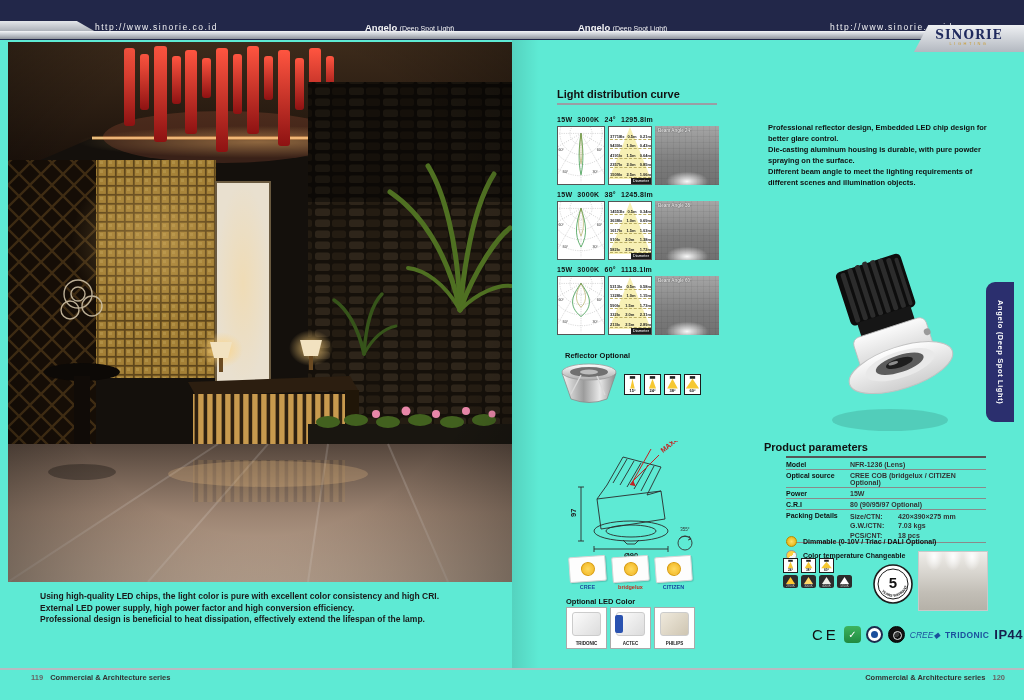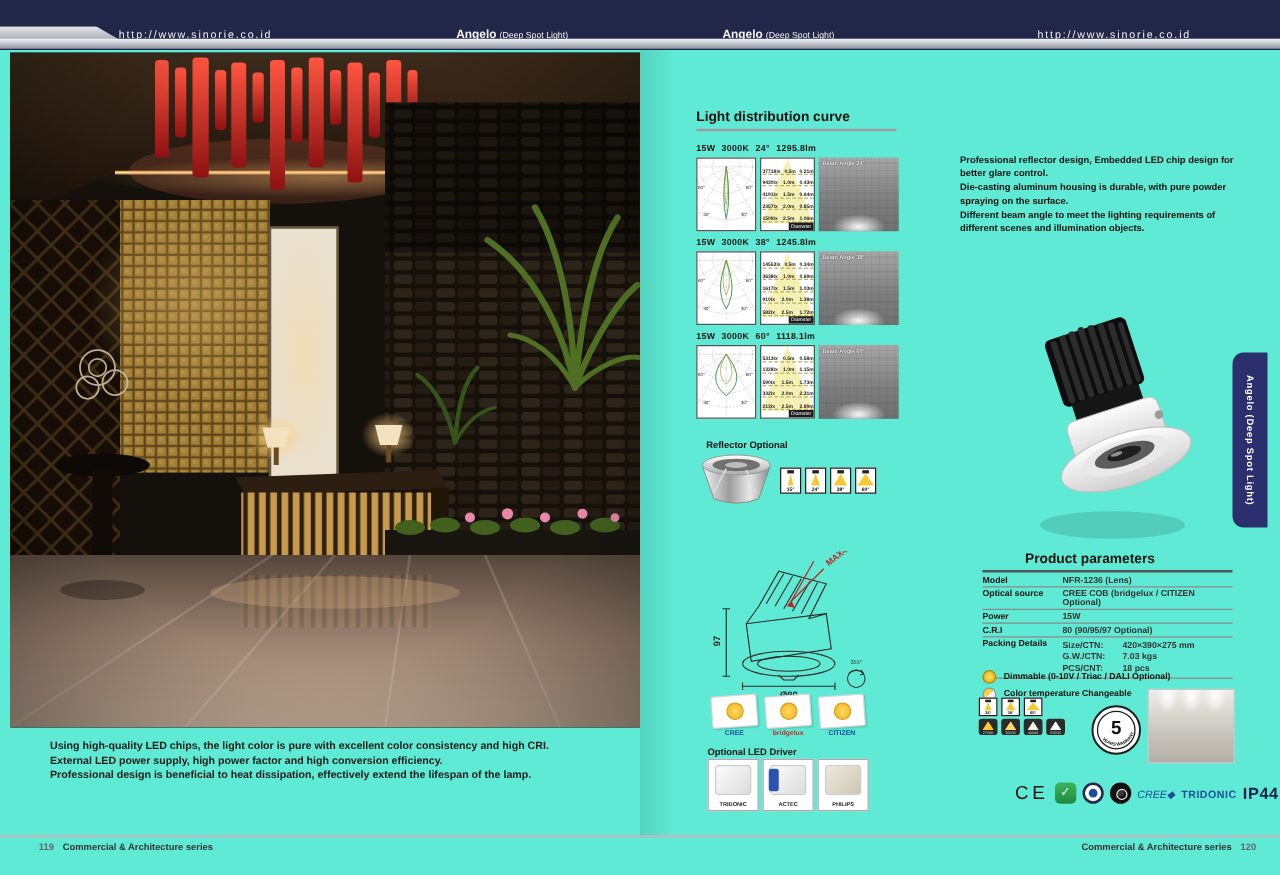--- a/index.html
+++ b/index.html
@@ -89,21 +89,21 @@
   .drv-body { position:absolute; left:5px; top:4px; right:5px; height:24px; border:1px solid #ccc; border-radius:3px;
     background:linear-gradient(135deg,#fcfcfc,#dcdcdc); }
   .drv.actec .drv-body::before { content:""; position:absolute; left:-2px; top:2px; width:8px; height:18px; background:#2a52b0; border-radius:2px; }
   .drv.philips .drv-body { background:linear-gradient(135deg,#efe9dc,#cfc6b2); }
   .drv-label { position:absolute; left:0; right:0; bottom:2px; text-align:center; font-size:4.5px; font-weight:bold; color:#222; }
 
   
   .intro { position:absolute; left:768px; top:122px; width:230px; font-size:7.5px; font-weight:600; color:#111; line-height:11px; }
   .prodphoto { position:absolute; left:812px; top:245px; width:160px; height:195px; }
 
-  .param-head { position:absolute; left:820px; top:441px; font-size:11px; font-weight:bold; color:#111; }
+  .param-head { position:absolute; left:764px; top:441px; font-size:11px; font-weight:bold; color:#111; }
   .param-rule { position:absolute; left:786px; top:456px; width:200px; height:1.6px; background:#555; }
   .params { position:absolute; left:786px; top:459px; width:200px; }
   .param-row { display:flex; border-bottom:1px solid #8a8a8a; padding:1.5px 0; }
   .param-label { flex:0 0 64px; font-size:7px; font-weight:bold; color:#111; }
   .param-value { font-size:7px; font-weight:600; color:#333; }
   .pack-row { display:flex; font-size:7px; font-weight:600; color:#333; line-height:9.5px; }
   .pack-k { flex:0 0 48px; }
 
   .feature { position:absolute; left:786px; display:flex; align-items:center; gap:6px; font-size:7px; font-weight:bold; color:#111; }
   .dim-ic { width:11px; height:11px; border-radius:50%; background:radial-gradient(#ffe066,#e0a800); border:1px solid #b88a00; }
@@ -148,20 +148,24 @@
 
 <div id="stage">
 
   <div class="topbar">
     <div class="wedge-left"></div>
     <span class="hdr-txt hdr-url" style="left:95px">http://www.sinorie.co.id</span>
     <span class="hdr-txt hdr-title" style="left:365px"><b>Angelo</b> <i>(Deep Spot Light)</i></span>
     <span class="hdr-txt hdr-title" style="left:578px"><b>Angelo</b> <i>(Deep Spot Light)</i></span>
     <span class="hdr-txt hdr-url" style="left:830px">http://www.sinorie.co.id</span>
     <div class="strip"></div>
+    <div class="wedge-right">
+      <span class="logo-main">SINORIE</span>
+      <span class="logo-sub">LIGHTING</span>
+    </div>
   </div>
 
   <div class="photo">
     <svg viewBox="0 0 504 540" preserveAspectRatio="none" width="504" height="540">
       <defs>
         <linearGradient id="ceil" x1="0" y1="0" x2="0" y2="1">
           <stop offset="0" stop-color="#3d2b1b"></stop>
             <stop offset="1" stop-color="#180f09"></stop>
         </linearGradient>
         <linearGradient id="floorg" x1="0" y1="0" x2="0" y2="1">
@@ -617,21 +621,21 @@
       <div class="chip-brand b1">bridgelux</div>
     </div>
     <div class="chip">
       <div class="chip-img">
           <div class="chip-dot"></div>
         </div>
       <div class="chip-brand b2">CITIZEN</div>
     </div>
   </div>
 
-  <div class="drv-head">Optional LED Driver</div>
+  <div class="drv-head">Optional LED Color</div>
   <div class="drivers">
     <div class="drv">
         <div class="drv-body"></div>
         <div class="drv-label">TRIDONIC</div>
       </div>
     <div class="drv actec">
         <div class="drv-body"></div>
         <div class="drv-label">ACTEC</div>
       </div>
     <div class="drv philips">

